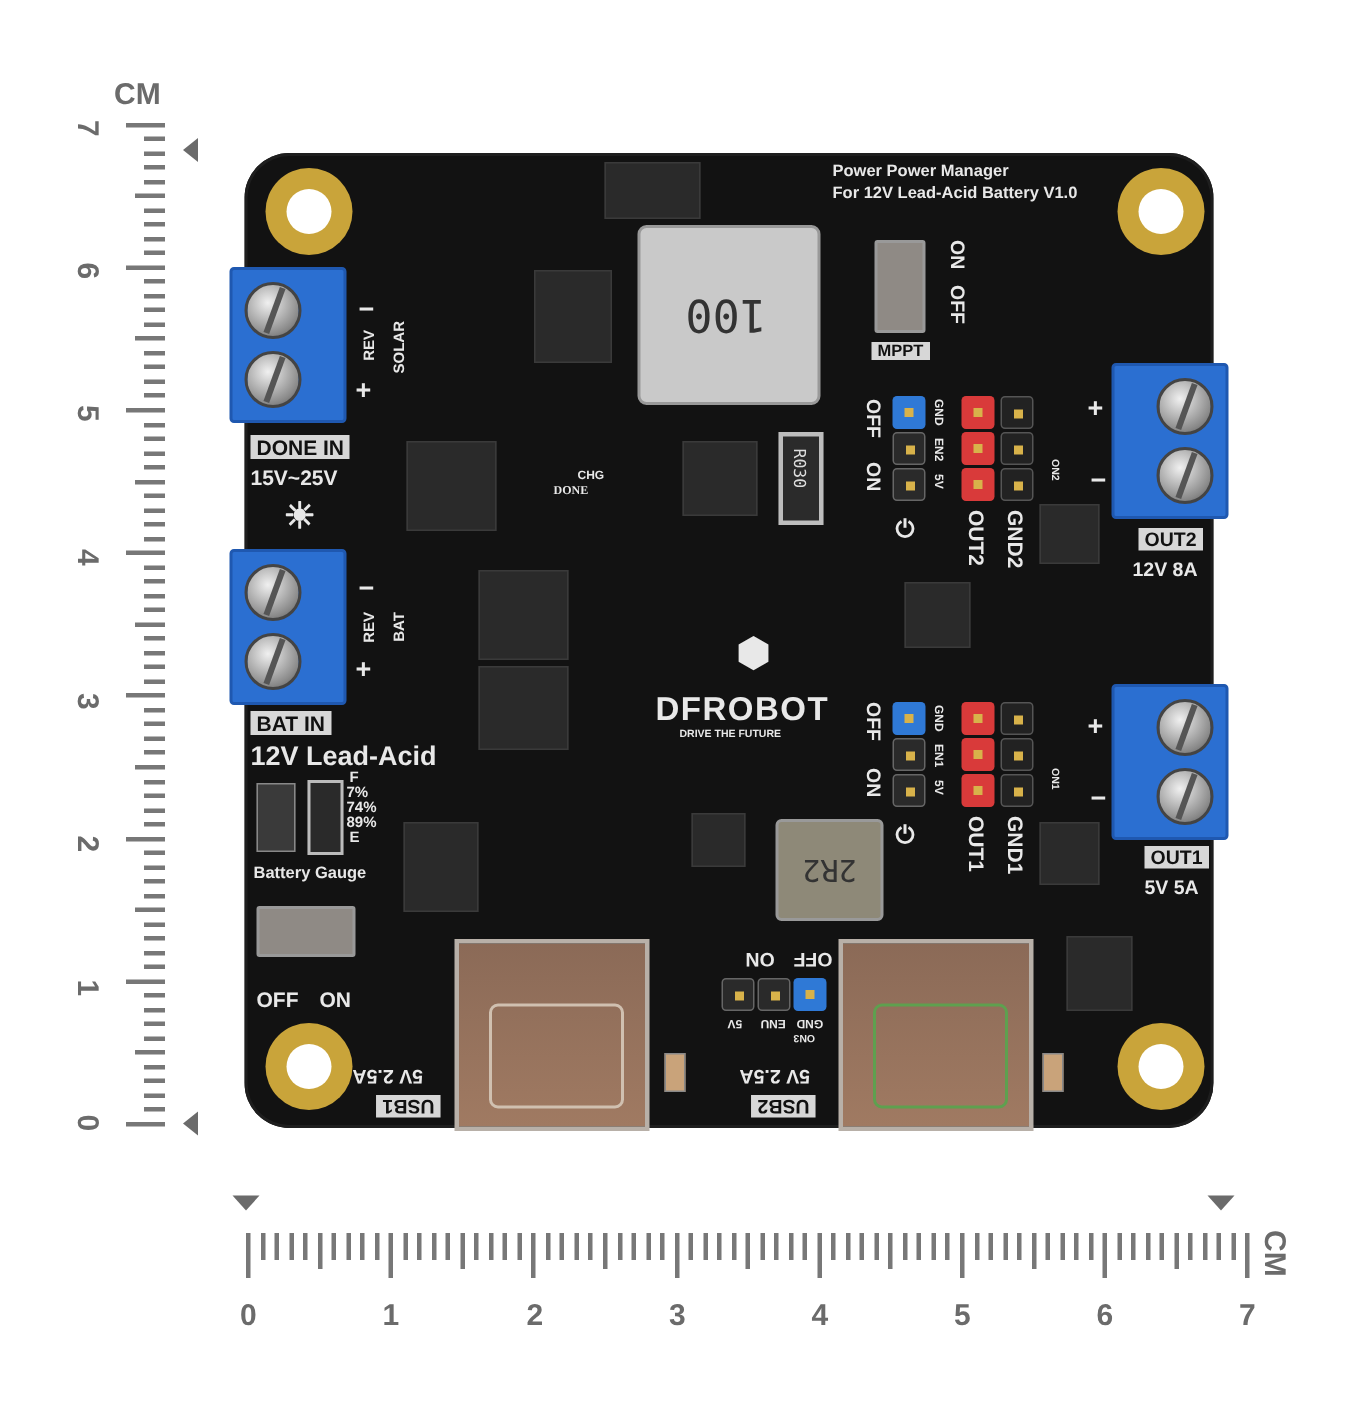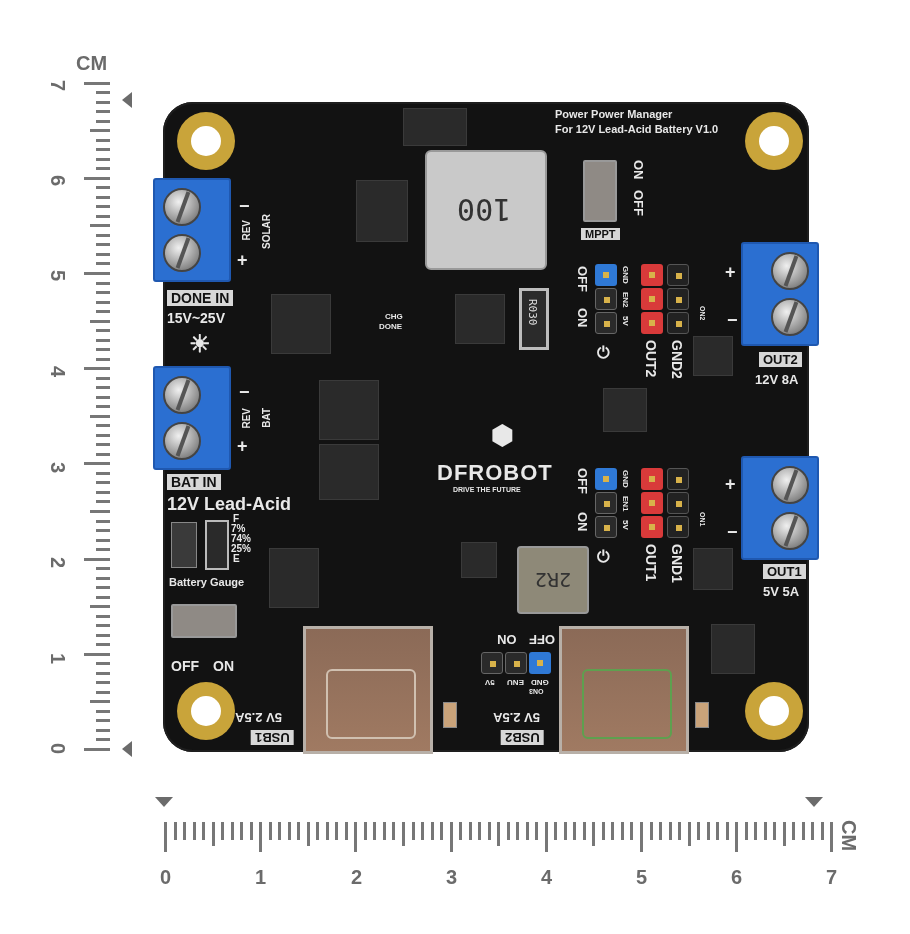--- a/index.html
+++ b/index.html
@@ -233,21 +233,21 @@
   <div class="comp-black" style="left:193px;top:78px;width:52px;height:62px;"></div>
   <div class="comp-black" style="left:108px;top:192px;width:60px;height:60px;"></div>
   <div class="comp-black" style="left:156px;top:278px;width:60px;height:60px;"></div>
   <div class="comp-black" style="left:156px;top:342px;width:60px;height:56px;"></div>
 
   <div class="comp-black" style="left:292px;top:192px;width:50px;height:50px;"></div>
   <div class="smd" style="left:356px;top:186px;width:30px;height:62px;background:#2b2b2b;border:3px solid #bdbdbd;">
     <div class="vtext" style="position:absolute;left:4px;top:8px;font-size:11px;color:#ddd;font-family:'DejaVu Sans Mono',monospace;">R030</div>
   </div>
   <div class="silk" style="left:222px;top:210px;font-size:8px;">CHG</div>
-  <div class="silk" style="left:216px;top:220px;font-size:8px;">DONE</div>
+  <div class="silk" style="left:206px;top:220px;font-size:8px;font-family:Liberation Serif, serif;">DONE</div>
 
   <div class="terminal" style="left:-10px;top:76px;">
     <div class="screw" style="left:8px;top:8px;"></div>
     <div class="screw" style="left:8px;top:54px;"></div>
   </div>
   <div class="silk" style="left:74px;top:148px;font-size:18px;">+</div>
   <div class="silk" style="left:76px;top:94px;font-size:18px;">−</div>
   <div class="silk vtext" style="left:78px;top:118px;font-size:10px;transform:rotate(180deg);">REV</div>
   <div class="silk vtext" style="left:98px;top:112px;font-size:10px;transform:rotate(180deg);">SOLAR</div>
   <div class="silk-box" style="left:4px;top:188px;font-size:14px;">DONE IN</div>
@@ -264,21 +264,21 @@
   <div class="silk vtext" style="left:98px;top:306px;font-size:10px;transform:rotate(180deg);">BAT</div>
   <div class="silk-box" style="left:4px;top:372px;font-size:14px;">BAT IN</div>
   <div class="silk" style="left:4px;top:392px;font-size:18px;">12V Lead-Acid</div>
 
   <div>
     <div class="smd" style="left:8px;top:420px;width:26px;height:46px;background:#3a3a3a;"></div>
     <div class="smd" style="left:42px;top:418px;width:24px;height:50px;background:#2a2a2a;border:2px solid #bbb;"></div>
     <div class="silk" style="left:70px;top:412px;font-size:10px;line-height:10px;">F</div>
     <div class="silk" style="left:68px;top:422px;font-size:10px;line-height:10px;">7%</div>
     <div class="silk" style="left:68px;top:432px;font-size:10px;line-height:10px;">74%</div>
-    <div class="silk" style="left:68px;top:442px;font-size:10px;line-height:10px;">25%</div>
+    <div class="silk" style="left:68px;top:442px;font-size:10px;line-height:10px;">89%</div>
     <div class="silk" style="left:70px;top:452px;font-size:10px;line-height:10px;">E</div>
     <div class="silk" style="left:6px;top:474px;font-size:11px;">Battery Gauge</div>
     <div class="comp-silver" style="left:8px;top:502px;width:66px;height:34px;border-radius:2px;background:#8f8a85;"></div>
     <div class="silk" style="left:8px;top:556px;font-size:14px;">OFF</div>
     <div class="silk" style="left:50px;top:556px;font-size:14px;">ON</div>
   </div>
 
   <div class="comp-black" style="left:106px;top:446px;width:50px;height:60px;"></div>
   <div class="comp-black" style="left:298px;top:440px;width:36px;height:36px;"></div>
   <div class="comp-silver" style="left:354px;top:444px;width:72px;height:68px;background:#8e8978;border-radius:4px;">

